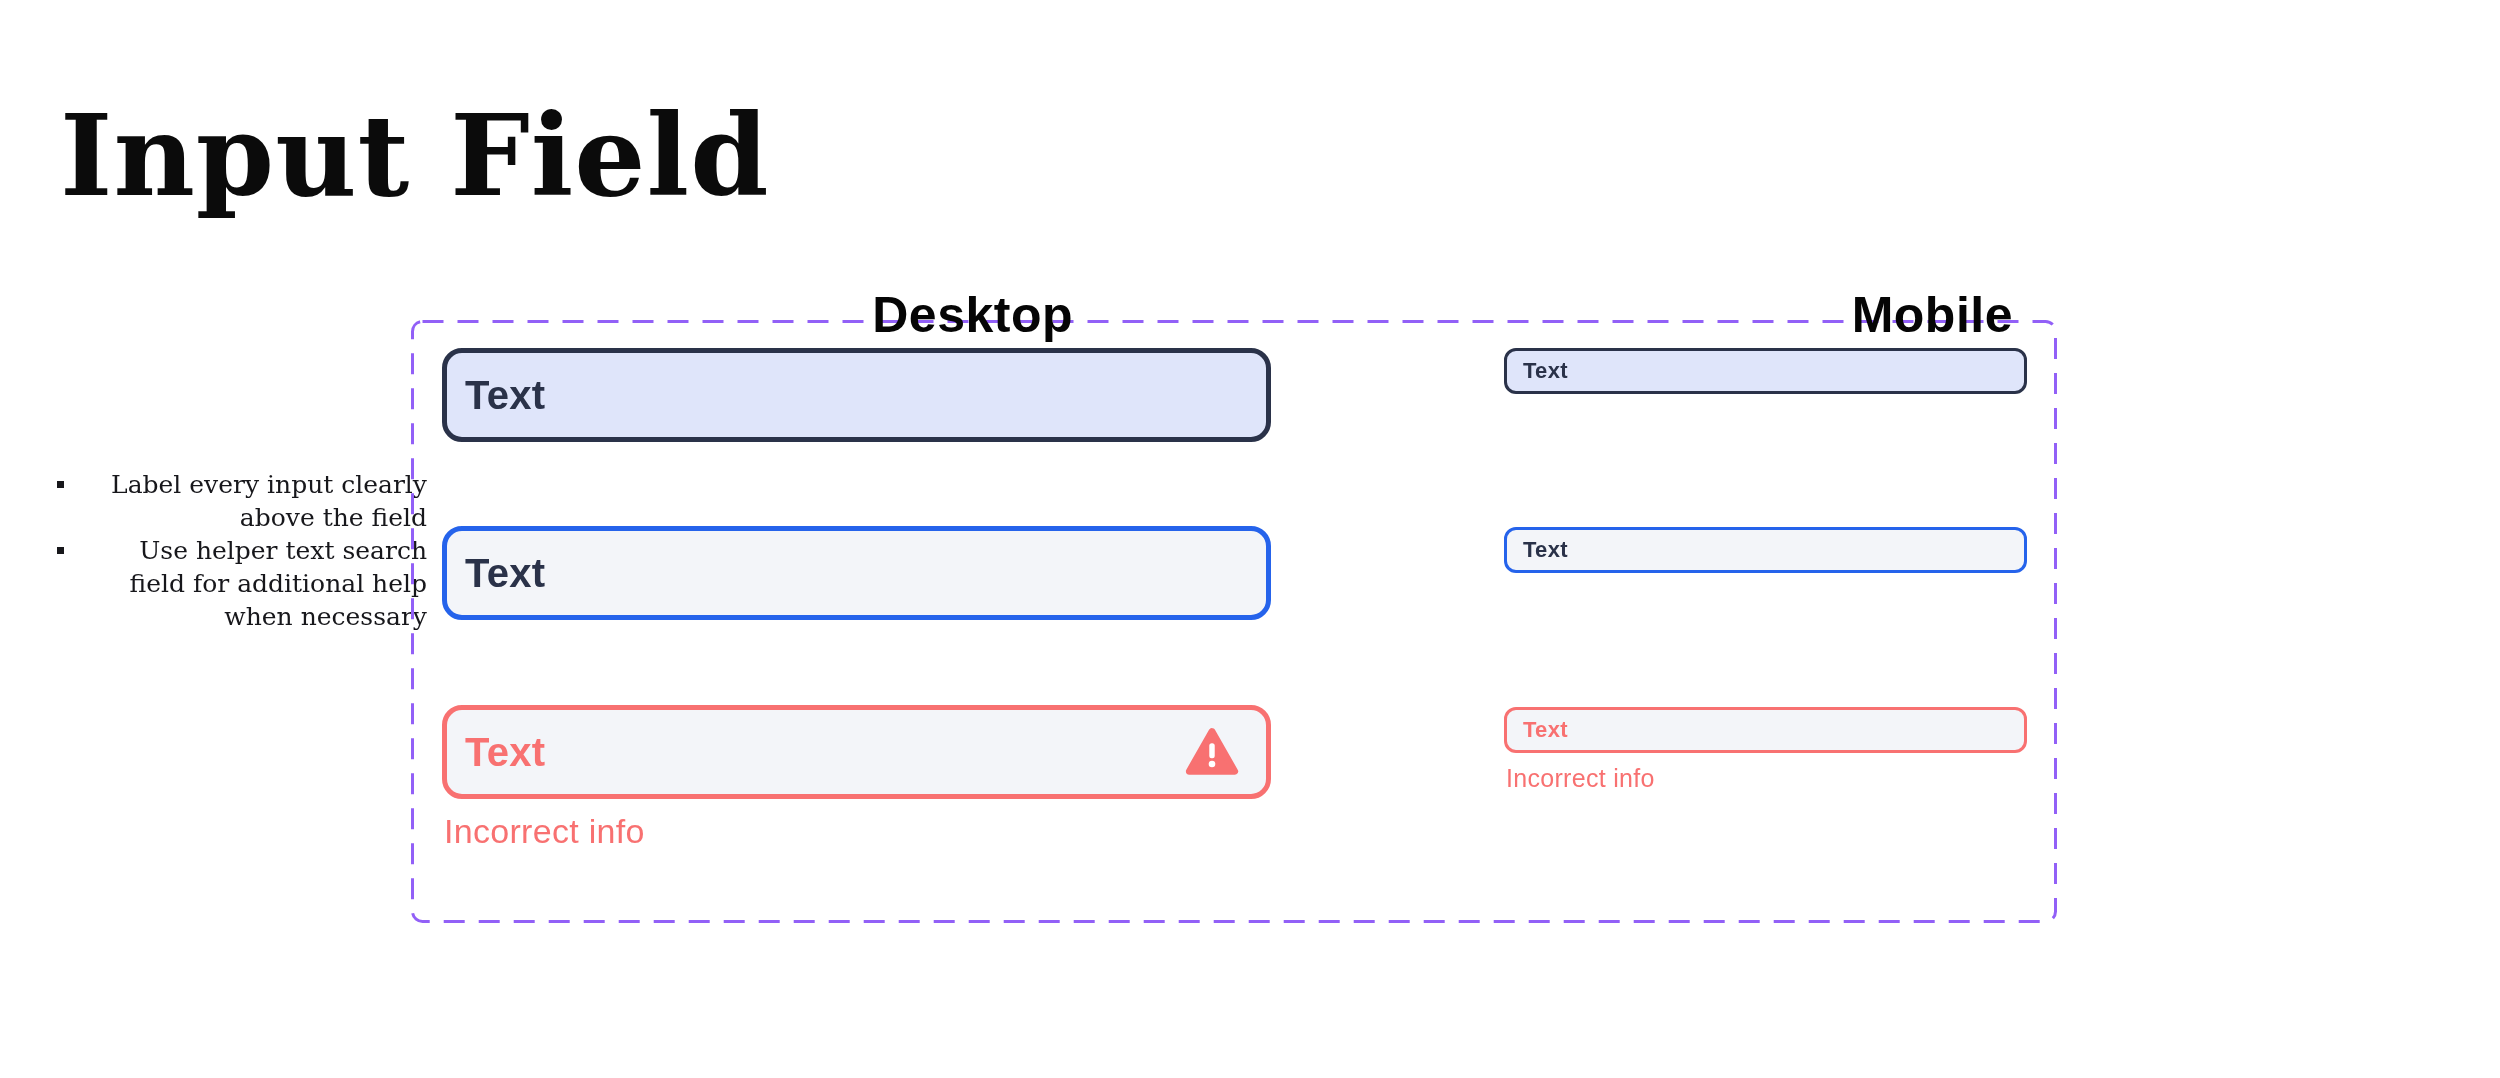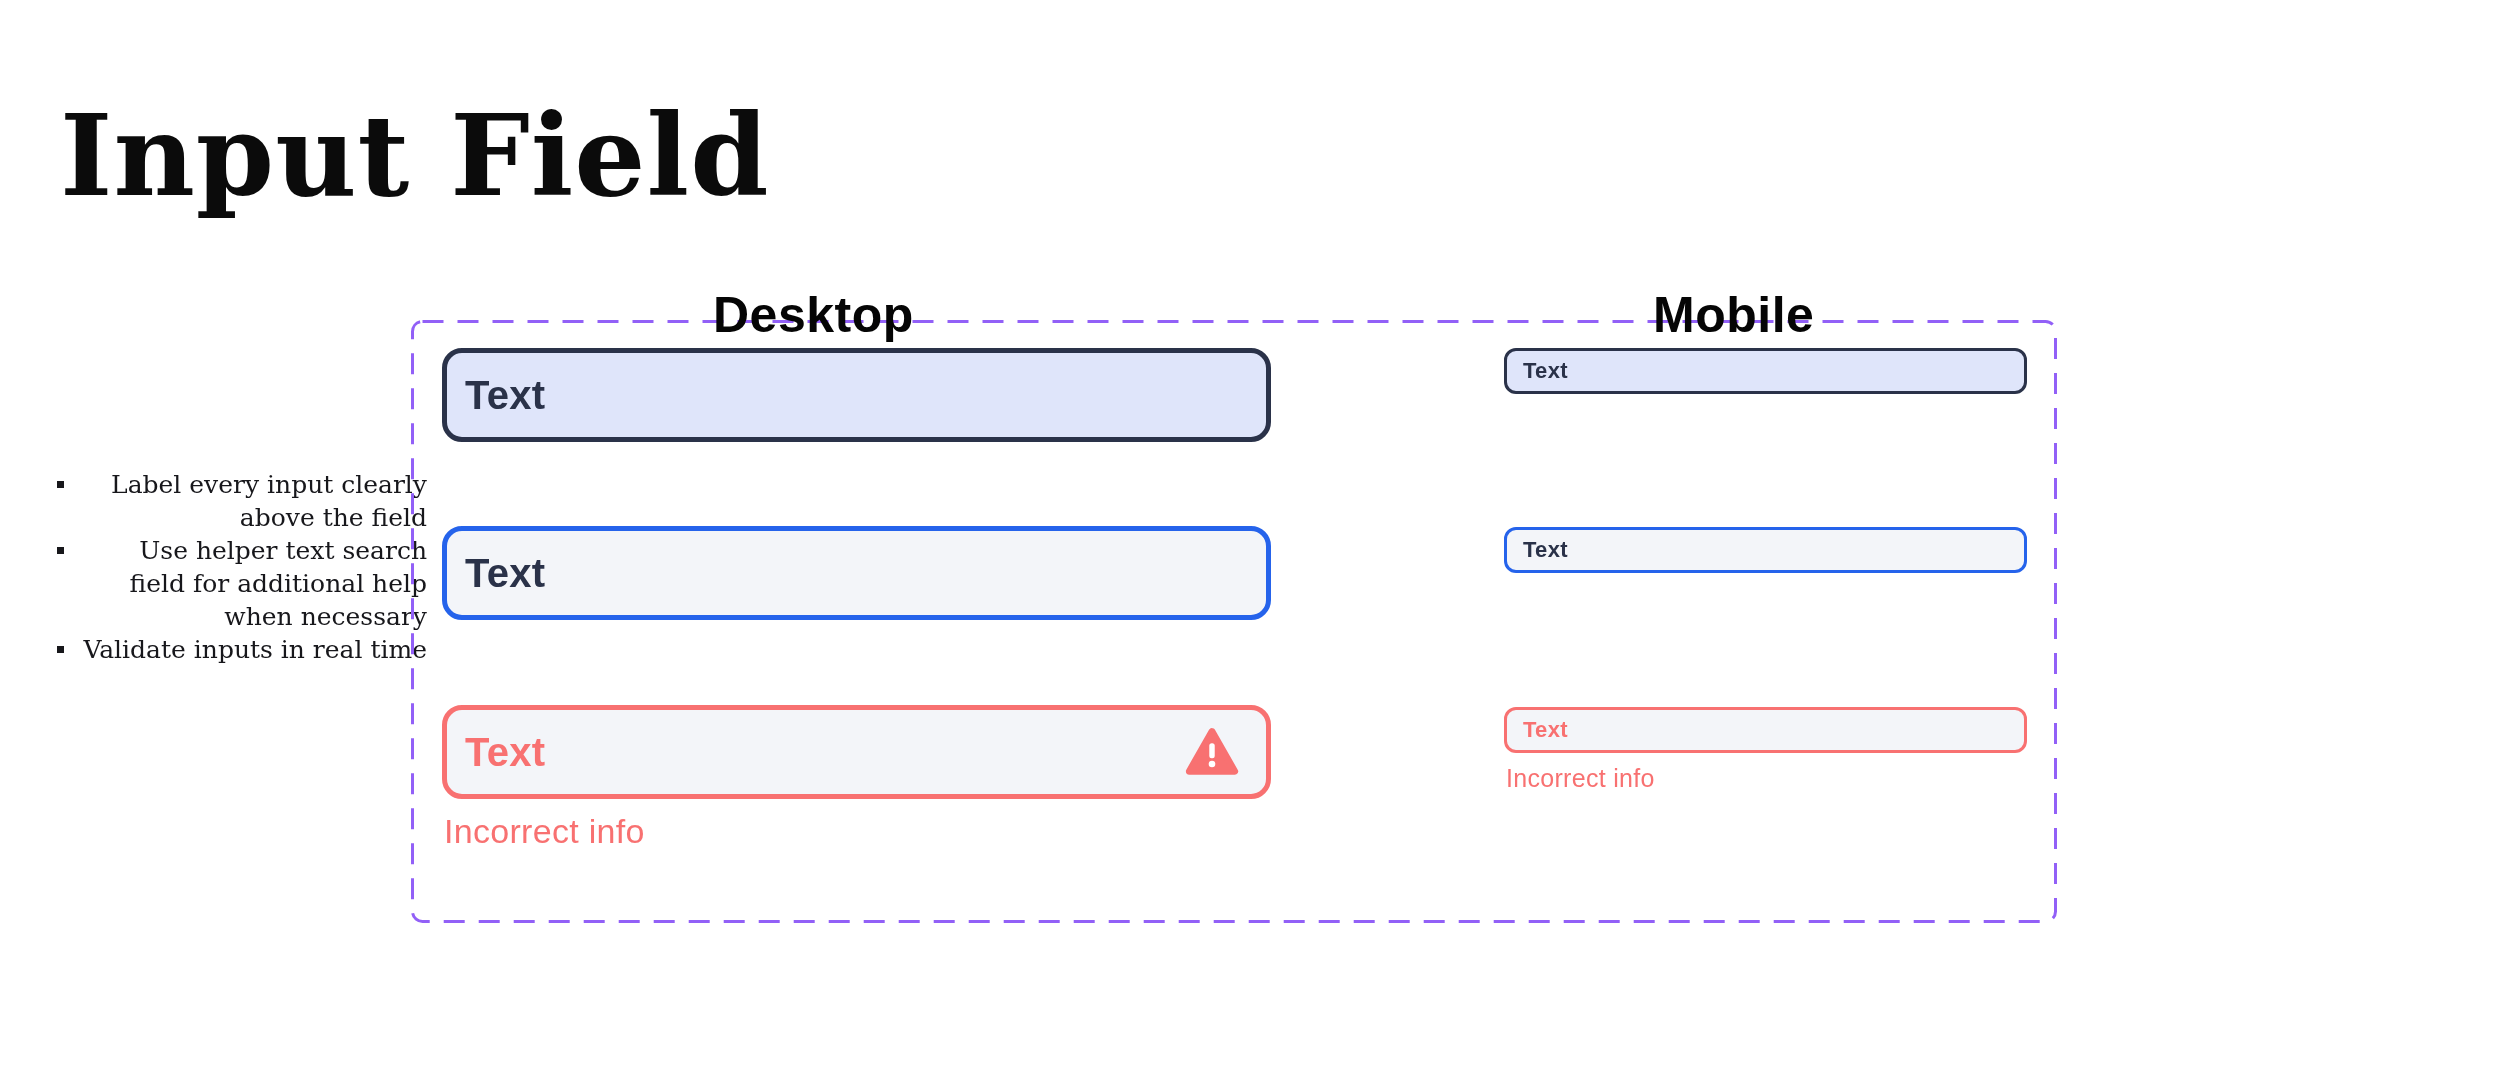--- a/index.html
+++ b/index.html
@@ -63,21 +63,21 @@
     top: 320px;
     width: 1646px;
     height: 603px;
   }
 
   
   .col-heading {
     position: absolute;
     top: 286px;
     width: 360px;
-    text-align: left;
+    text-align: right;
     font-size: 50px;
     font-weight: 700;
     color: #050505;
     letter-spacing: 0.5px;
   }
   .col-heading.desktop { left: 713px; }
   .col-heading.mobile  { left: 1653px; }
 
   
   .field {
@@ -150,21 +150,20 @@
 </head>
 <body>
 
 <div class="canvas">
 
   <h1 class="page-title">Input Field</h1>
 
   <ul class="guidelines">
     <li>Label every input clearly above the field</li>
     <li>Use helper text search field for additional help when necessary</li>
-    <li>Validate inputs in real time</li>
   </ul>
 
   <svg class="spec-panel" width="1646" height="603" viewBox="0 0 1646 603">
     <rect x="1.5" y="1.5" width="1643" height="600" rx="10" fill="none" stroke="#9260f7" stroke-width="3" stroke-dasharray="21 14"></rect>
   </svg>
 
   <h2 class="col-heading desktop">Desktop</h2>
   <h2 class="col-heading mobile">Mobile</h2>
 
   <div class="field desktop d-default">

